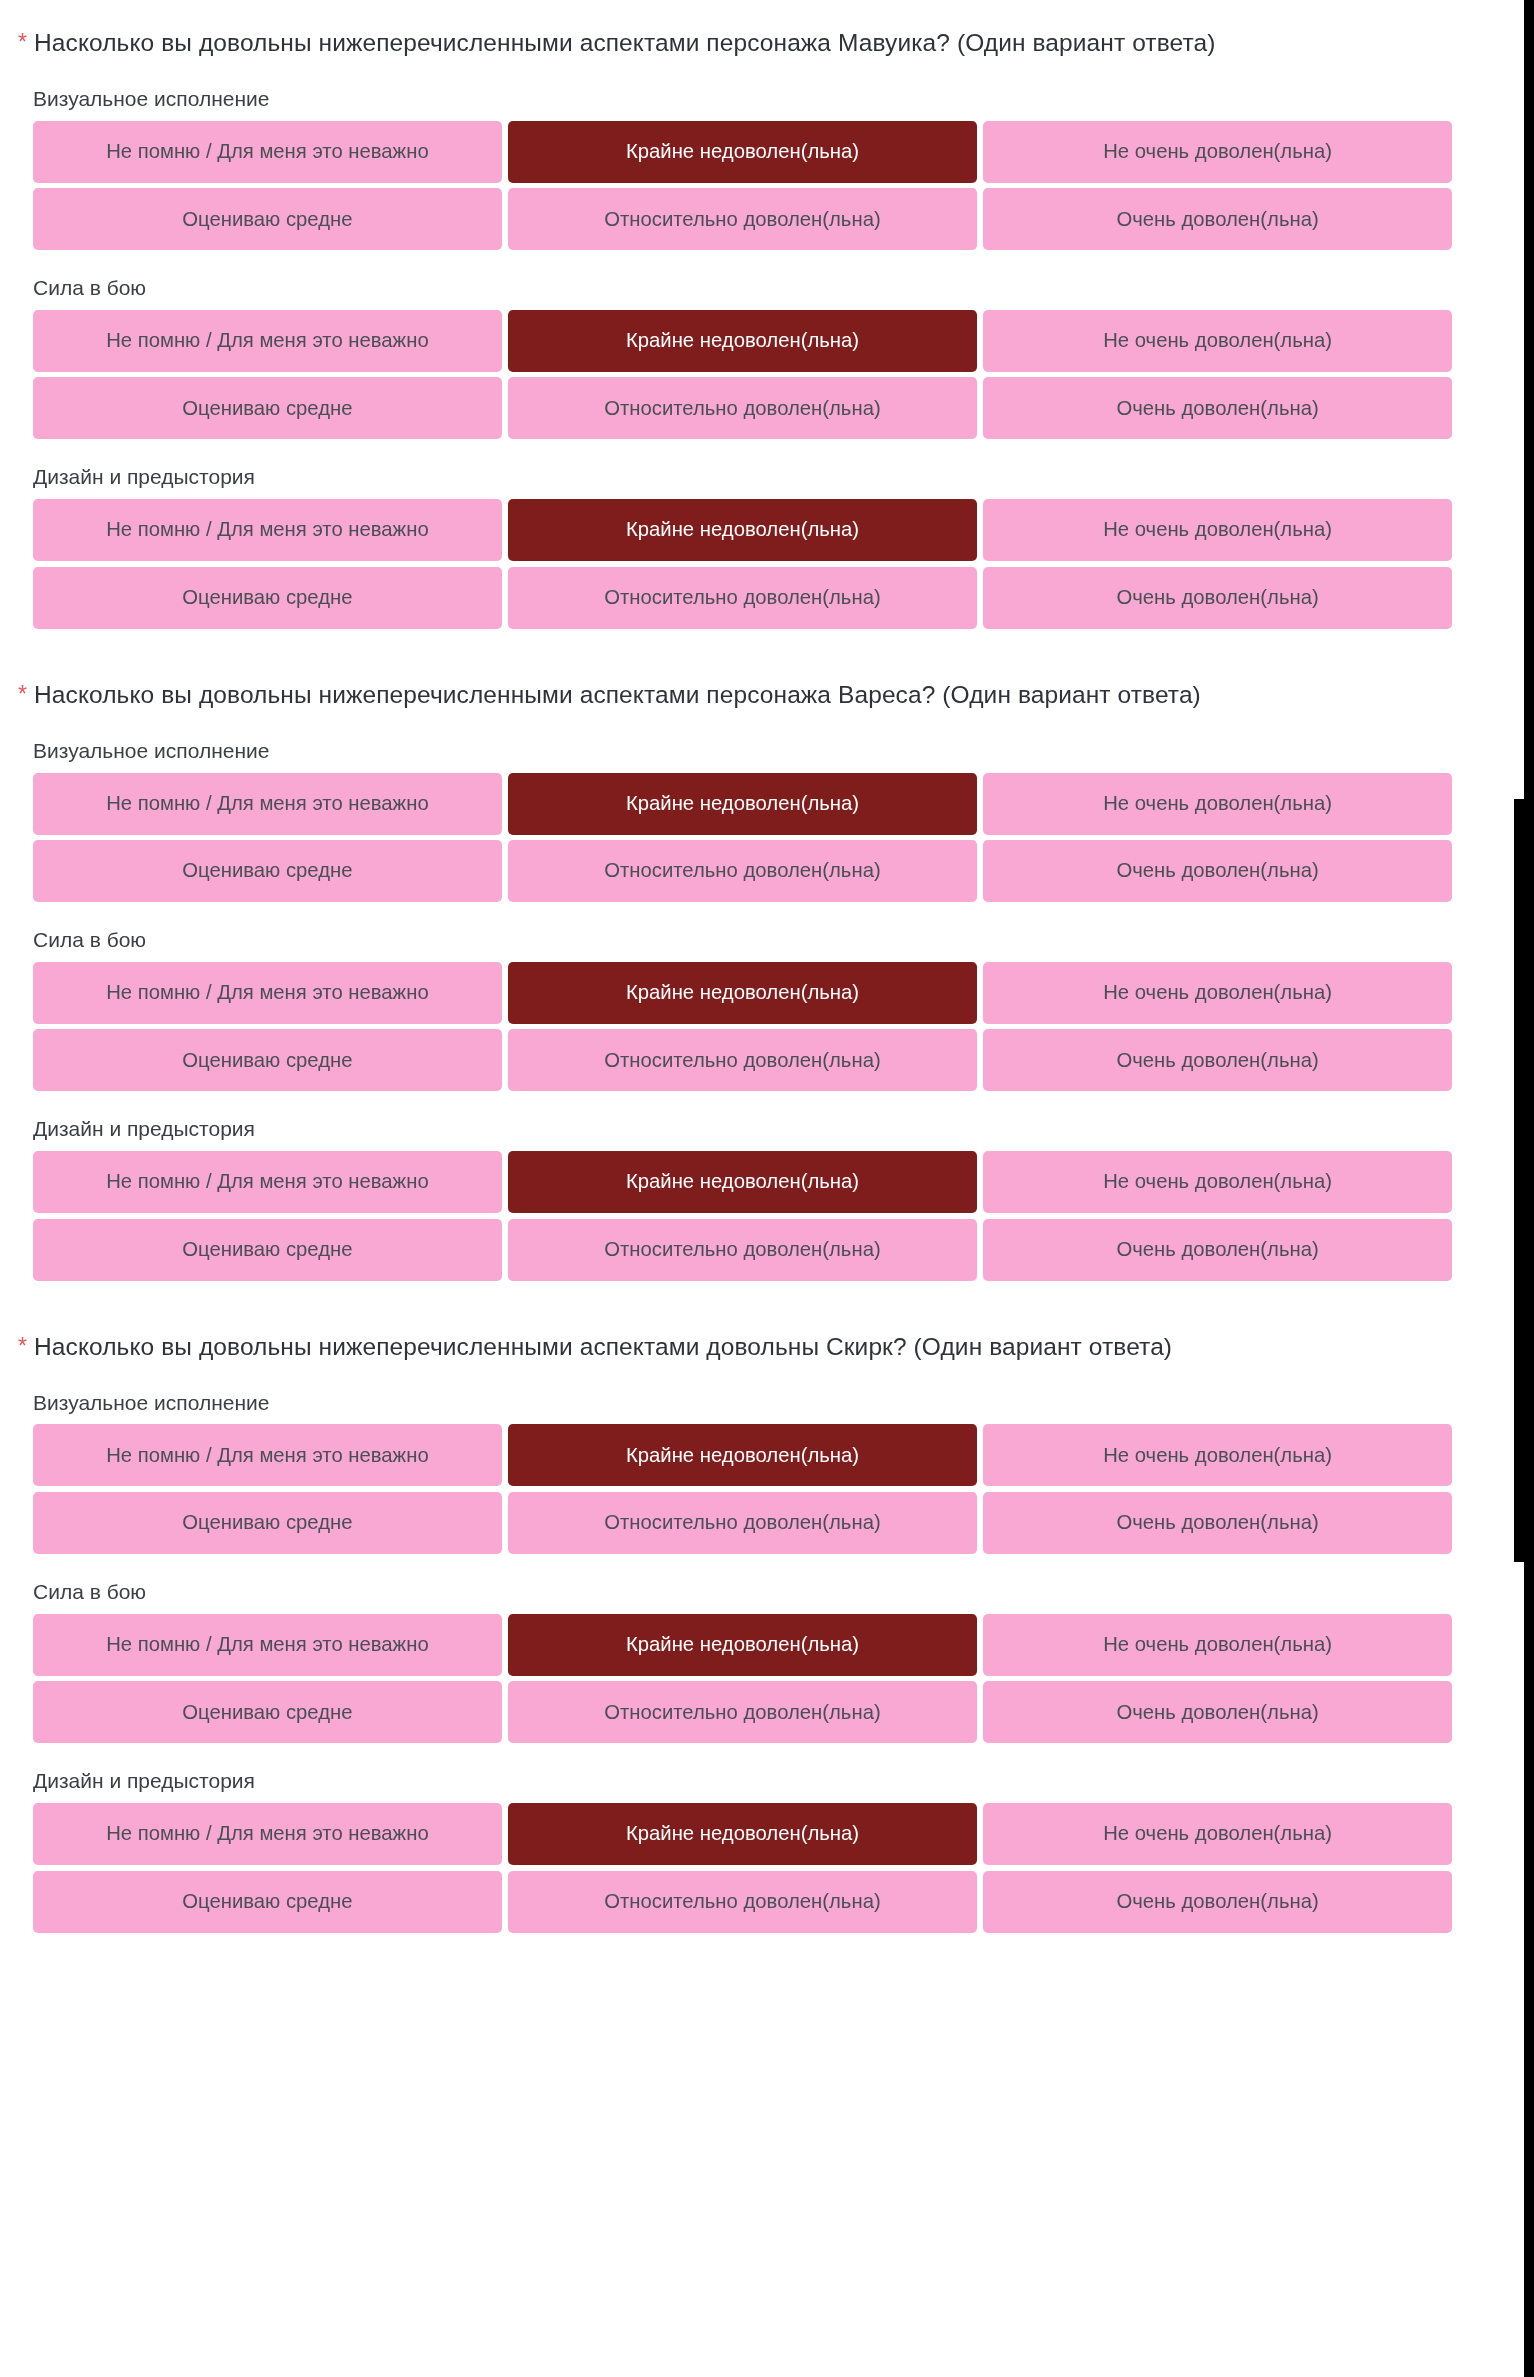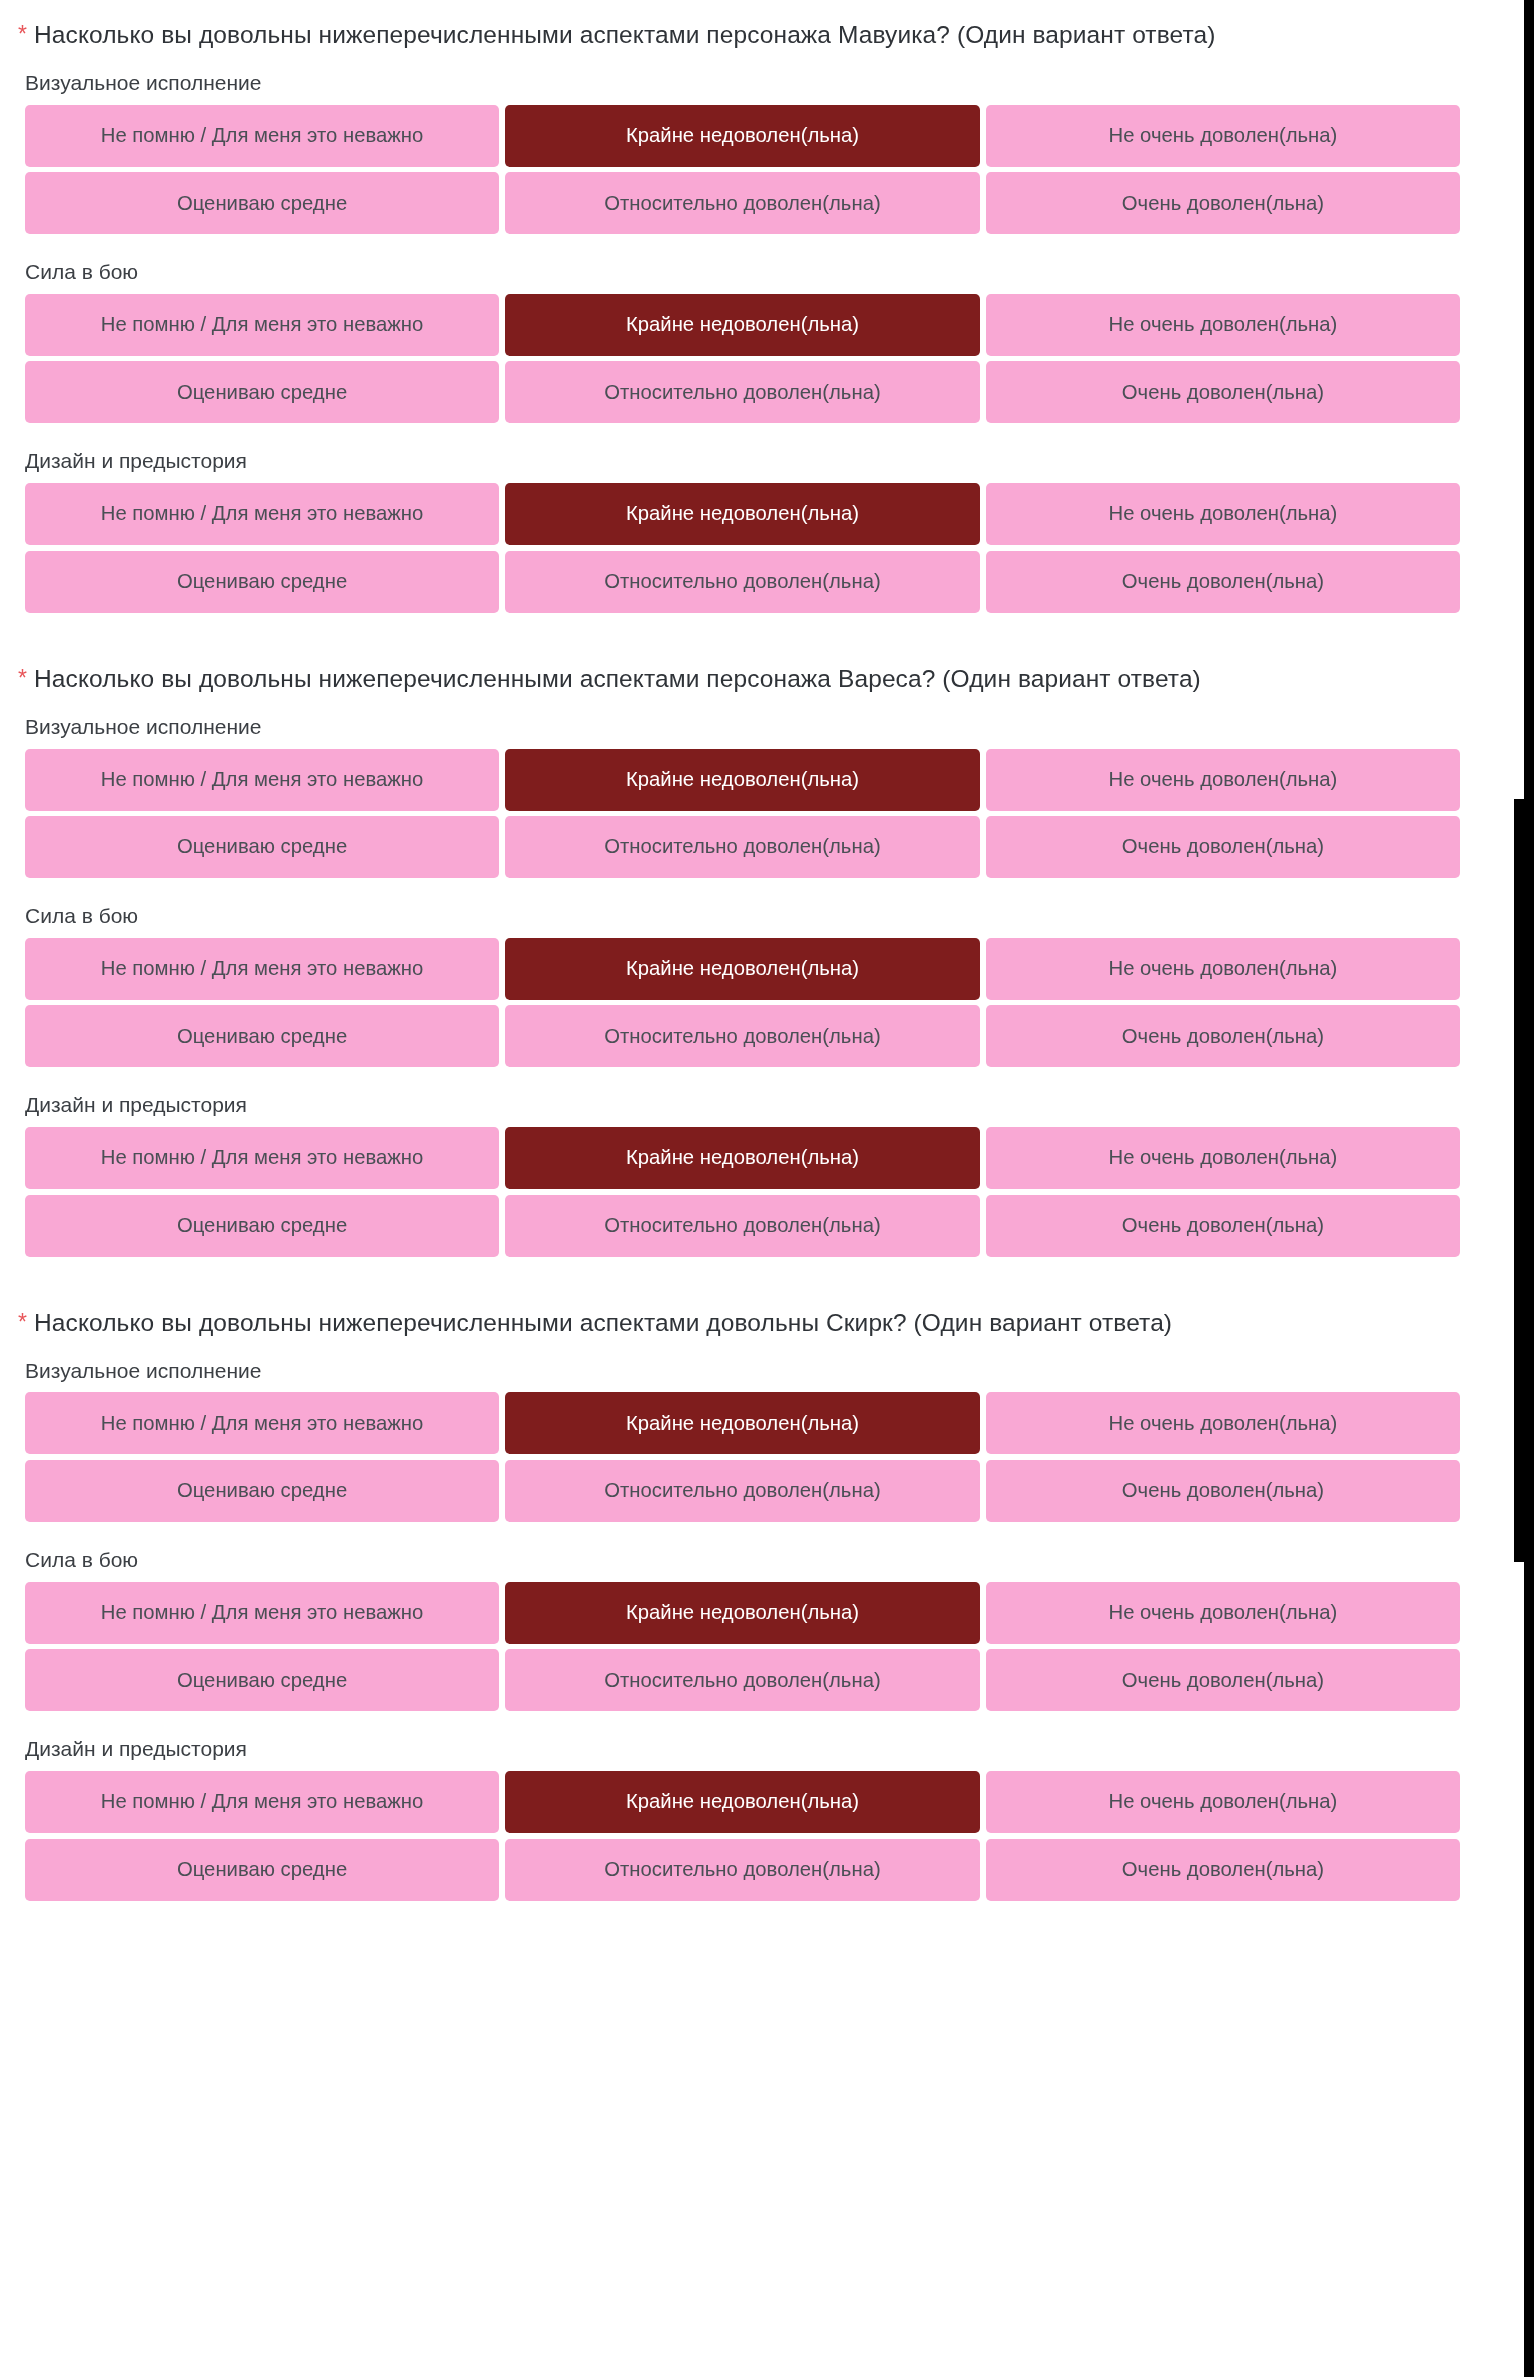--- a/index.html
+++ b/index.html
@@ -12,21 +12,21 @@
     -webkit-font-smoothing:antialiased;
   }
   .page{
     position:relative;
     width:1534px;height:2377px;
     box-sizing:border-box;
     padding:0;
   }
   .content{
     position:absolute;
-    left:0;top:4px;
+    left:0;top:12px;
     width:1485px;
   }
 
   
   .question{
     margin:0;
     padding:15.4px 28px 9.8px 18px;
     font-size:24.5px;
     line-height:1.32;
     color:#2f3338;
@@ -75,21 +75,21 @@
     padding:4.2px 7px;
     box-sizing:border-box;
     cursor:pointer;
     user-select:none;
   }
   .opt.selected{
     background:#7f1d1d;
     color:#ffffff;
   }
 
-  .aspect{margin:7px;padding:0;}
+  .aspect{margin:15px;padding:0;}
   .section{margin:0;padding:0;}
   .section + .section{padding-top:11.2px;}
 
   
   .scroll-track{
     position:absolute;
     right:0;top:0;
     width:10.5px;height:2377px;
     background:#000000;
   }

